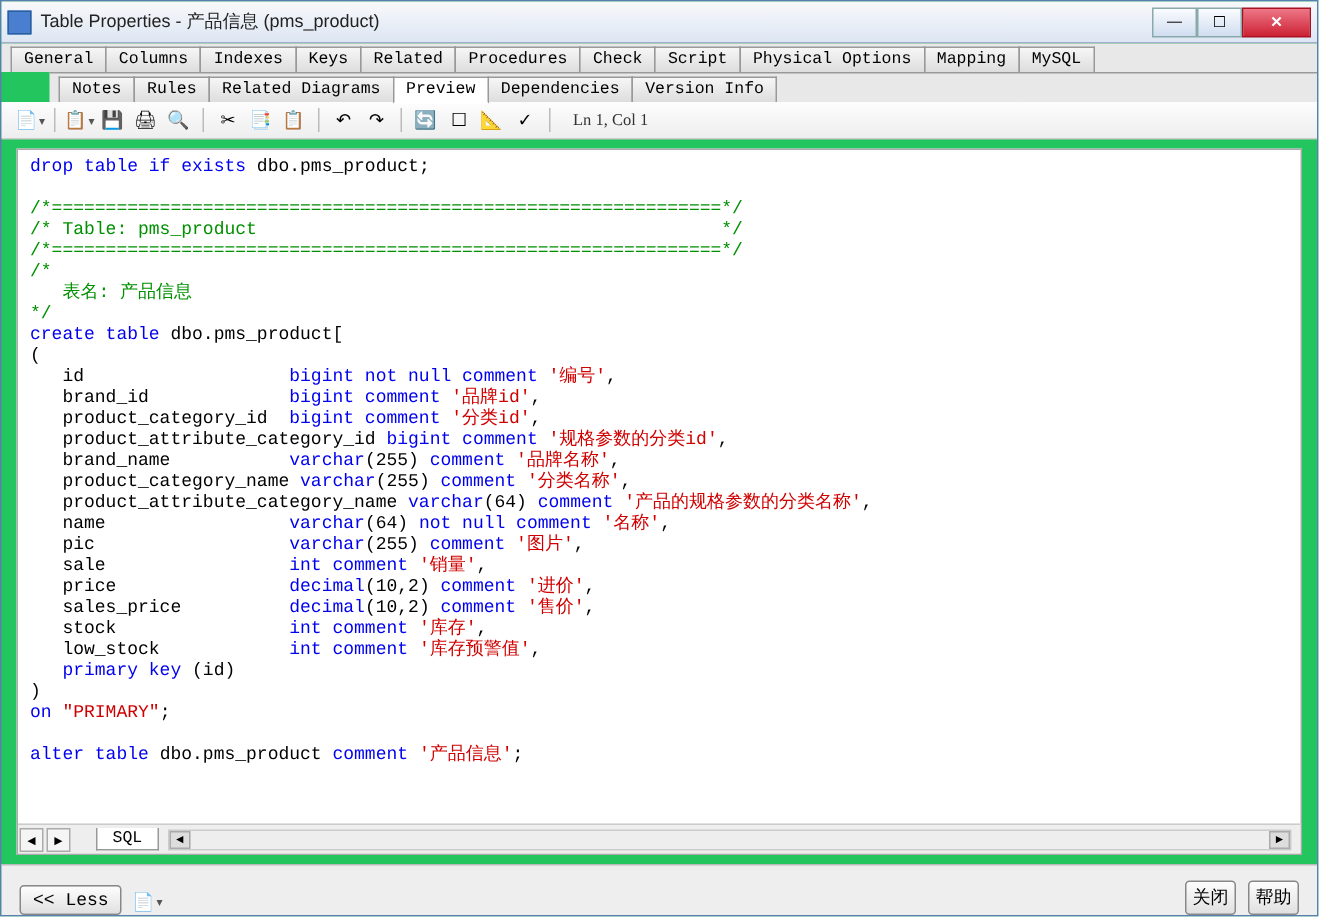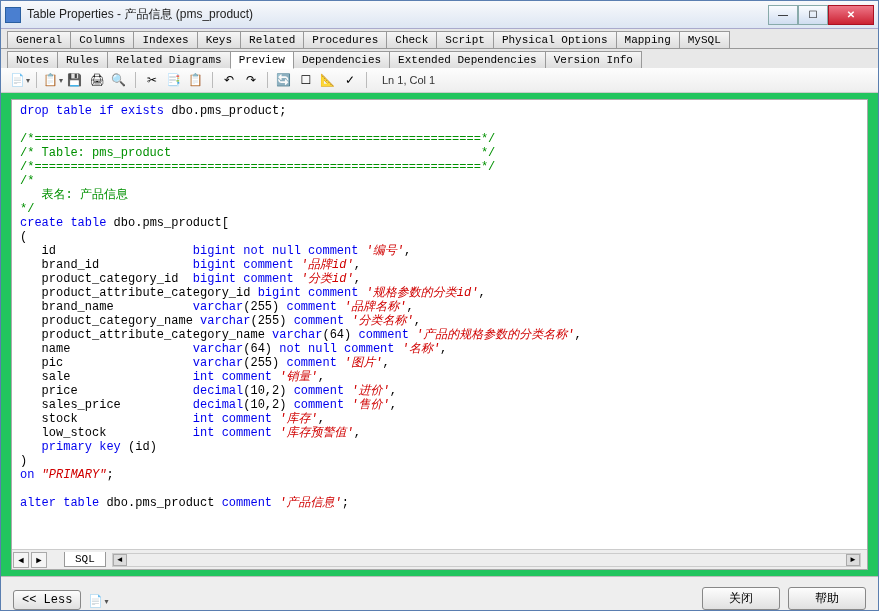--- a/index.html
+++ b/index.html
@@ -7,39 +7,39 @@
     .window { width: 879px; height: 611px; background: #22c55e; border: 1px solid #5a7eb0; display: flex; flex-direction: column; }
     .titlebar { height: 28px; background: linear-gradient(#f8f9fb,#dde6f3); display: flex; align-items: center; padding: 0 4px; border-bottom: 1px solid #aac; }
     .title-icon { width: 16px; height: 16px; background: #4a7fd0; margin-right: 6px; border: 1px solid #2a5fa0; }
     .title-text { flex: 1; font-size: 12px; color: #222; }
     .win-btns { display: flex; gap: 0; }
     .win-btn { width: 30px; height: 20px; background: linear-gradient(#fafcff,#d0ddf0); border: 1px solid #8aa; display: flex; align-items: center; justify-content: center; font-size: 10px; cursor: pointer; }
     .win-close { width: 46px; background: linear-gradient(#e78,#c23); color: #fff; border-color: #a12; font-weight: bold; }
     .tabs-row { display: flex; background: #e8e8e8; padding: 2px 6px 0; gap: 0; border-bottom: 0; }
     .tab { padding: 2px 8px; background: linear-gradient(#f6f6f6,#ddd); border: 1px solid #999; border-bottom: none; font-size: 11px; cursor: pointer; white-space: nowrap; margin-right: -1px; font-family: "Courier New", monospace; }
     .tab.active { background: #fff; position: relative; z-index: 2; border-bottom: 1px solid #fff; margin-bottom: -1px; }
-    .tabs2 { border-top: 1px solid #999; }
+    .tabs2 { border-top: 1px solid #999; margin-left: 32px; }
     .toolbar { display: flex; align-items: center; padding: 3px 10px; background: linear-gradient(#fdfdfd,#eee); border-bottom: 1px solid #ccc; gap: 4px; }
     .tb-btn { width: 18px; height: 18px; display: flex; align-items: center; justify-content: center; cursor: pointer; font-size: 12px; }
     .tb-sep { width: 1px; height: 16px; background: #bbb; margin: 0 3px; }
-    .tb-status { margin-left: 8px; font-size: 11px; color: #333; font-family: Liberation Sans, sans-serif; }
+    .tb-status { margin-left: 8px; font-size: 11px; color: #333; font-family: Liberation Serif, serif; }
     .editor-wrap { flex: 1; margin: 6px 10px; border: 1px solid #aaa; background: #fff; position: relative; overflow: hidden; display: flex; flex-direction: column; }
     .editor { flex: 1; padding: 4px 8px; font-family: "Courier New", monospace; font-size: 12px; line-height: 14px; white-space: pre; overflow: auto; color: #000; }
     .kw { color: #0000ee; }
     .cm { color: #009000; }
-    .str { color: #d00000; font-style: italic; }
+    .str { color: #d00000; }
     .bottom-tabs { height: 20px; border-top: 1px solid #ccc; display: flex; align-items: center; background: #eee; font-size: 11px; }
     .bt-arrow { width: 16px; height: 16px; border: 1px solid #aaa; background: #f5f5f5; display: flex; align-items: center; justify-content: center; margin: 0 1px; cursor: pointer; font-size: 9px; }
     .bt-tab { padding: 1px 10px; border: 1px solid #999; border-top: none; background: #fff; margin-left: 16px; font-family: "Courier New", monospace; }
     .hscroll { flex: 1; margin: 0 6px; height: 14px; background: #eee; border: 1px solid #ccc; position: relative; }
     .hscroll-l, .hscroll-r { position: absolute; width: 14px; height: 12px; background: #ddd; border: 1px solid #aaa; top: 0; cursor: pointer; font-size: 8px; text-align: center; }
     .hscroll-l { left: 0; } .hscroll-r { right: 0; }
     .footer { height: 34px; background: #eee; border-top: 1px solid #bbb; display: flex; align-items: flex-end; padding: 0 12px; gap: 8px; }
     .footer-spacer { flex: 1; }
-    .btn { padding: 2px 26px; background: linear-gradient(#fdfdfd,#e0e0e0); border: 1px solid #888; border-radius: 3px; font-size: 12px; cursor: pointer; font-family: Liberation Serif, serif; }
+    .btn { padding: 2px 4px; background: linear-gradient(#fdfdfd,#e0e0e0); border: 1px solid #888; border-radius: 3px; font-size: 12px; cursor: pointer; font-family: Liberation Serif, serif; }
     .less-btn { font-family: "Courier New"; padding: 2px 8px; }
     .dd { font-size: 8px; margin-left: 1px; color: #555; }
   </style>
 </head>
 <body>
 
 <div class="window">
   <div class="titlebar">
     <div class="title-icon"></div>
     <div class="title-text">Table Properties - 产品信息 (pms_product)</div>
@@ -62,21 +62,20 @@
       <div class="tab">Physical Options</div>
       <div class="tab">Mapping</div>
       <div class="tab">MySQL</div>
     </div>
   <div class="tabs-row tabs2" id="tabs2">
       <div class="tab">Notes</div>
       <div class="tab">Rules</div>
       <div class="tab">Related Diagrams</div>
       <div class="tab active">Preview</div>
       <div class="tab">Dependencies</div>
-      <div class="tab">Extended Dependencies</div>
       <div class="tab">Version Info</div>
     </div>
 
   <div class="toolbar">
     <span class="tb-btn">📄<span class="dd">▾</span></span>
     <span class="tb-sep"></span>
     <span class="tb-btn">📋<span class="dd">▾</span></span>
     <span class="tb-btn">💾</span>
     <span class="tb-btn">🖨</span>
     <span class="tb-btn">🔍</span>

